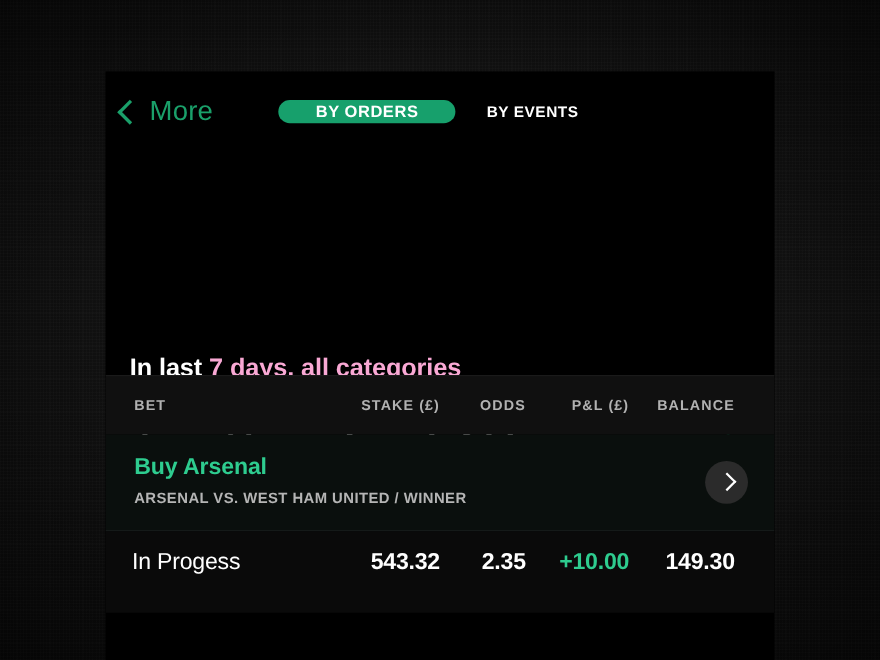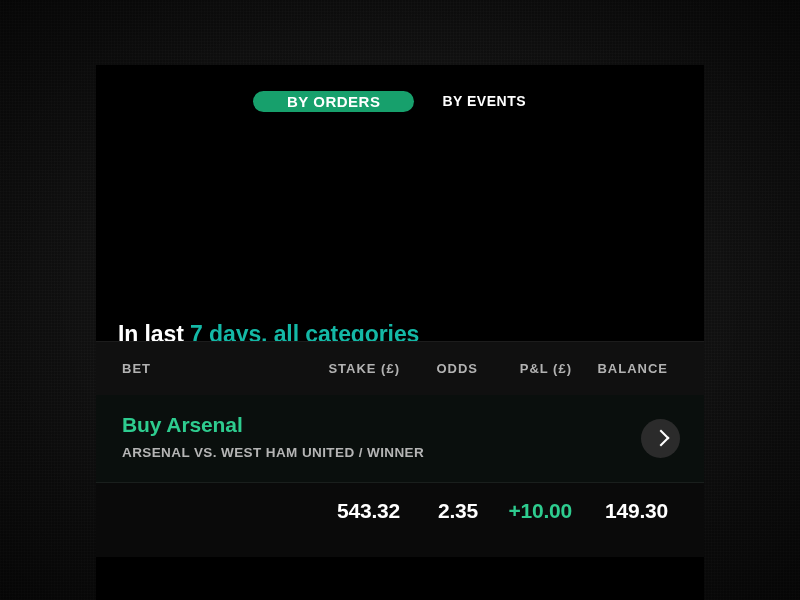--- a/index.html
+++ b/index.html
@@ -190,21 +190,21 @@
   .sum-title {
     position: absolute;
     left: 22px;
     top: 180px;
     font-size: 23px;
     font-weight: bold;
     letter-spacing: -.1px;
     white-space: nowrap;
   }
   .sum-title .w { color: #ffffff; }
-  .sum-title .g { color: #14b8a6; margin-top: 16px; }
+  .sum-title .g { color: #f9a8d4; margin-top: 16px; }
 
   .stats {
     position: absolute;
     left: 22px;
     top: 222px;
     display: flex;
   }
   .stat { display: flex; flex-direction: column; }
   .stat .num {
     color: #ffffff;
@@ -325,20 +325,24 @@
 </style>
 </head>
 <body>
 
 <div id="stage">
 
   <div id="phone">
 
 
     <div class="navbar">
+      <div class="back">
+        <span class="chev"></span>
+        <span class="label">More</span>
+      </div>
       <div class="seg">
         <div class="seg-pill">BY ORDERS</div>
         <div class="seg-plain">BY EVENTS</div>
       </div>
     </div>
 
     <div class="summary">
       <div class="sum-title">
         <span class="w">In last </span><span class="g">7 days, all categories</span>
       </div>
@@ -386,20 +390,21 @@
 
     <div class="betrow">
       <span class="title">Buy Arsenal</span>
       <span class="sub">ARSENAL VS. WEST HAM UNITED / WINNER</span>
       <div class="gobtn">
         <span class="c"></span>
       </div>
     </div>
 
     <div class="datarow">
+      <span class="cell d-status">In Progess</span>
       <span class="cell d-stake">543.32</span>
       <span class="cell d-odds">2.35</span>
       <span class="cell d-pnl">+10.00</span>
       <span class="cell d-balance">149.30</span>
     </div>
 
   </div>
 </div>
 
 </body></html>

